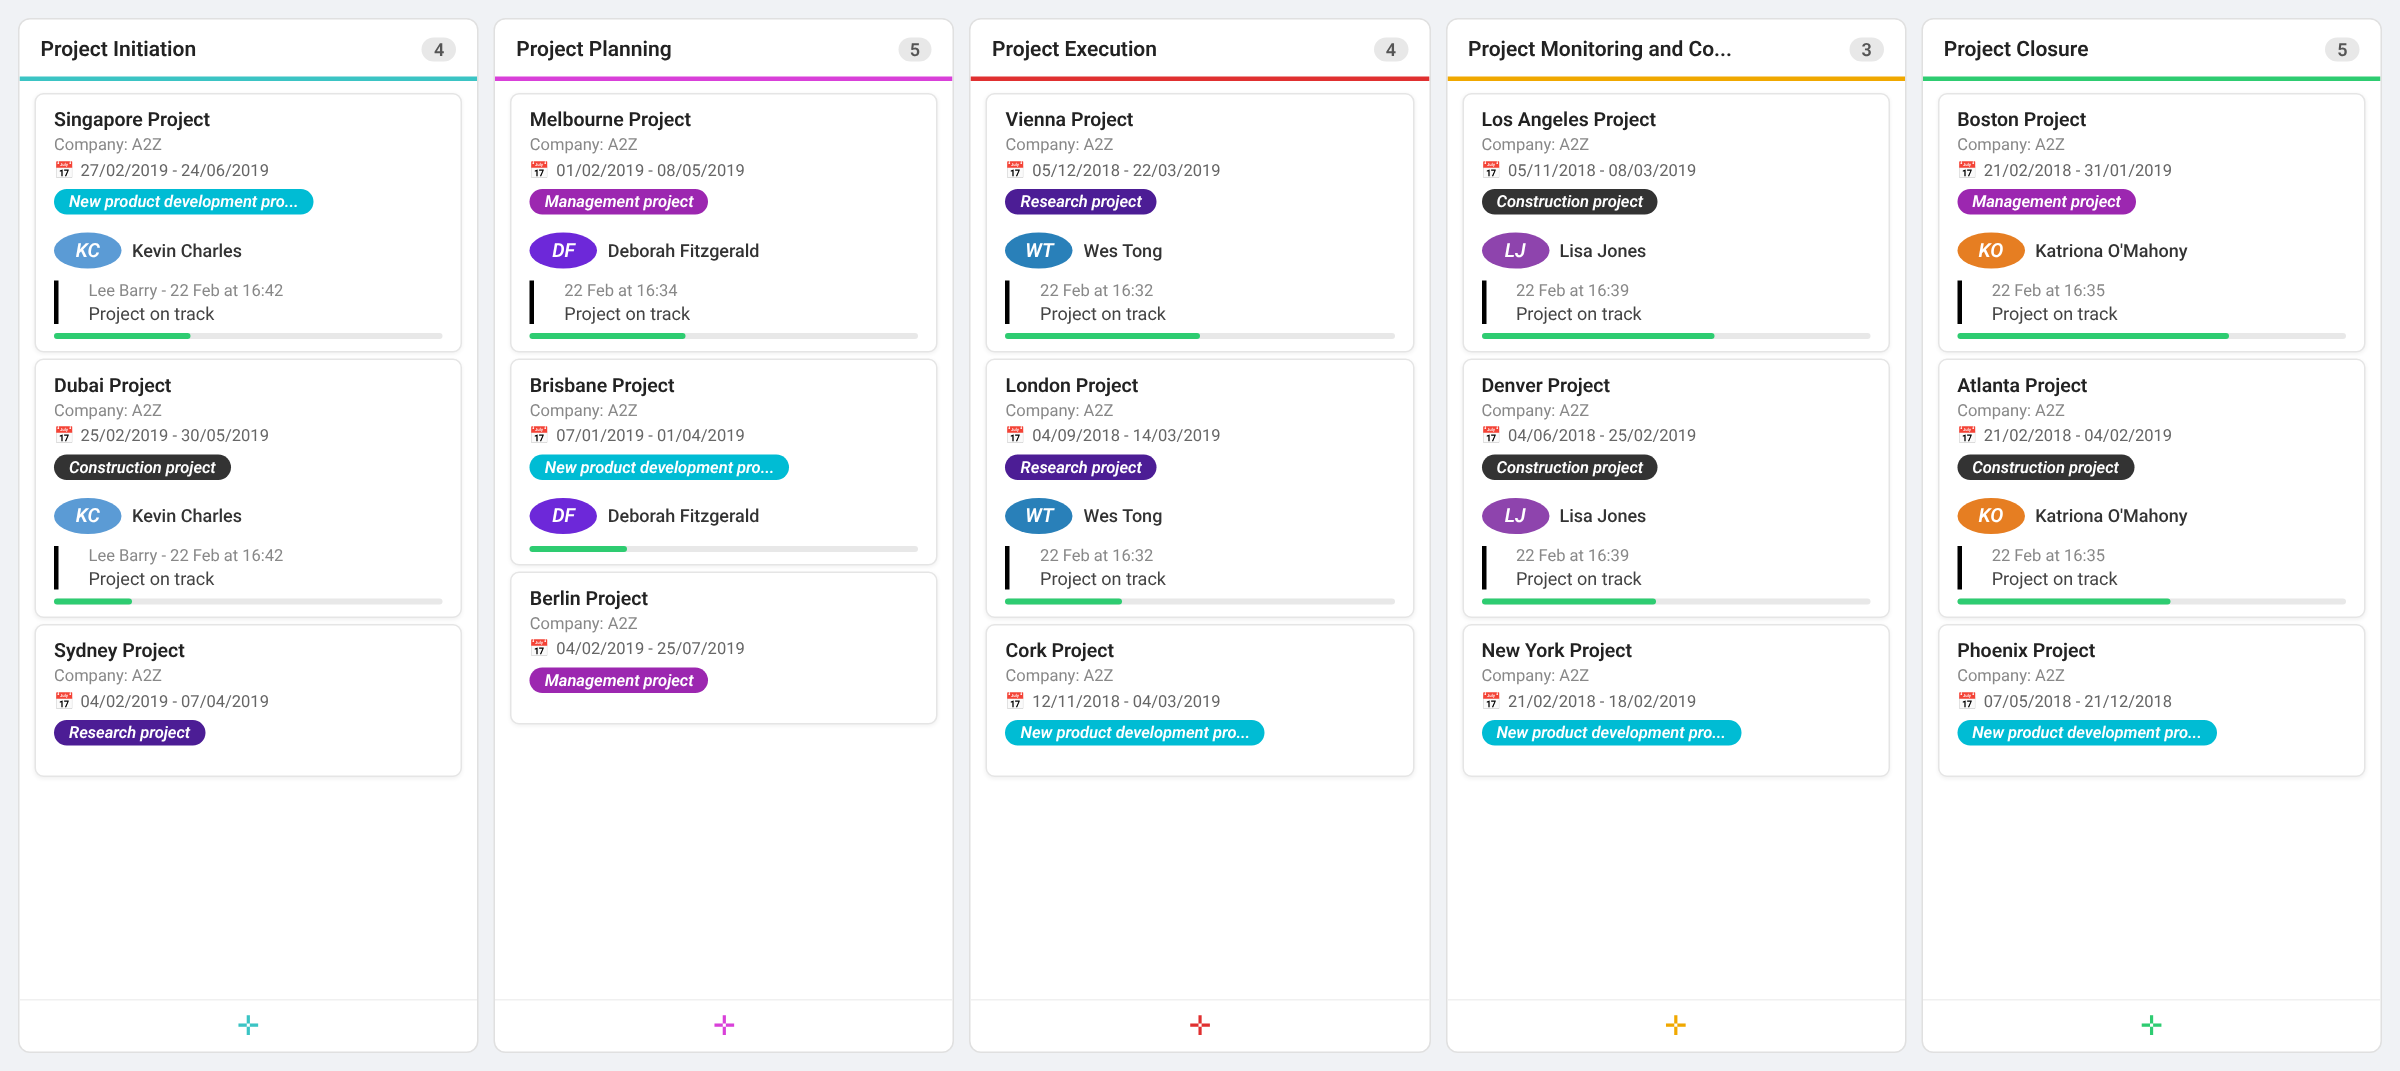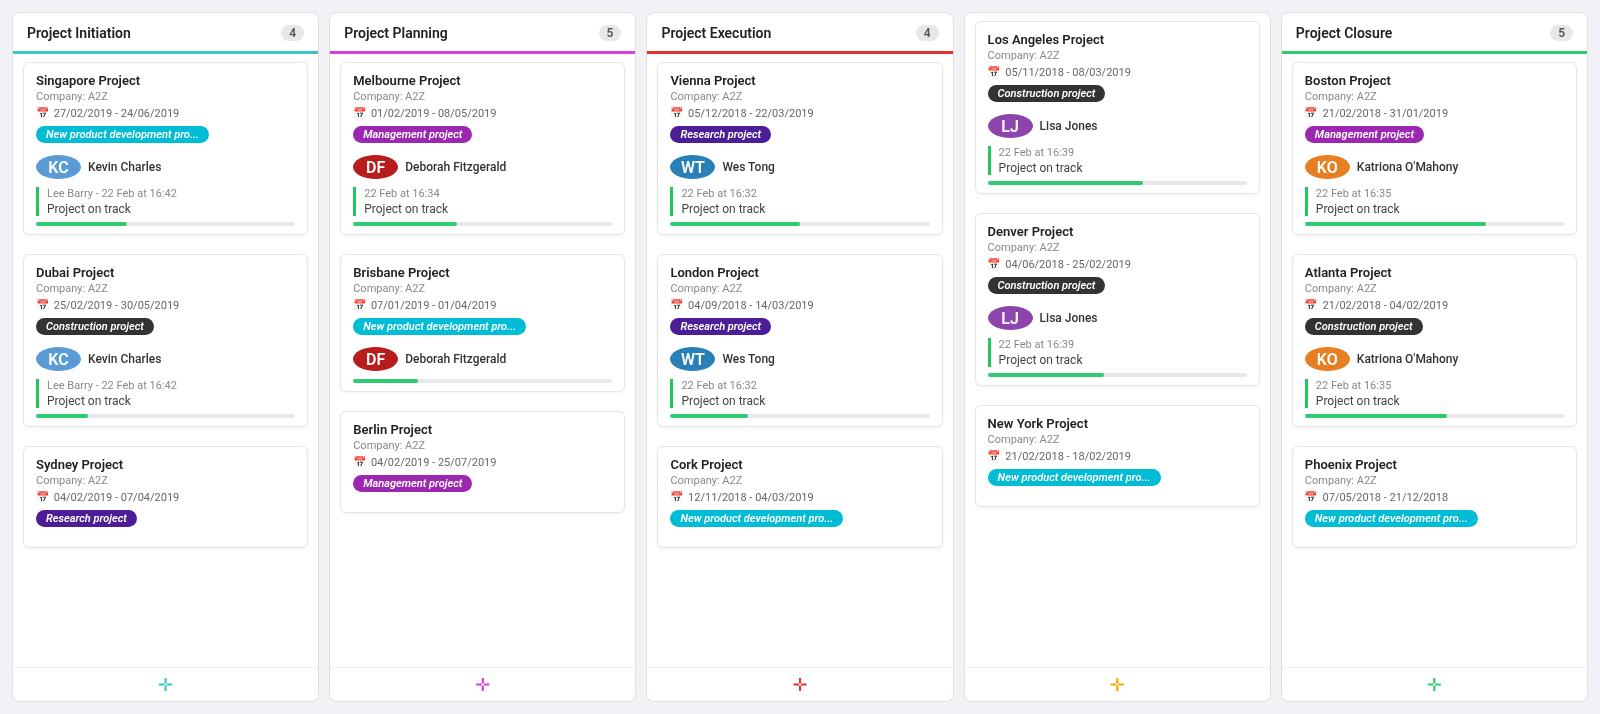--- a/index.html
+++ b/index.html
@@ -56,21 +56,21 @@
     .col-2 .column-header { border-bottom-color: #e03030; align-items: flex-end; }
     .col-3 .column-header { border-bottom-color: #f0a800; }
     .col-4 .column-header { border-bottom-color: #2ecc71; }
 
     .column-body {
       flex: 1;
       overflow-y: auto;
       padding: 8px 10px;
       display: flex;
       flex-direction: column;
-      gap: 19px;
+      gap: 4px;
     }
     .column-body::-webkit-scrollbar { width: 6px; }
     .column-body::-webkit-scrollbar-thumb { background: #ccc; border-radius: 3px; }
 
     .card {
       background: #fff;
       border: 1px solid #e5e5e5;
       border-radius: 6px;
       padding: 10px 12px 8px;
       box-shadow: 0 1px 3px rgba(0,0,0,0.06);
@@ -125,39 +125,40 @@
     }
     .avatar {
       width: 45px;
       height: 24px;
       border-radius: 50%;
       background: #bbb;
       flex-shrink: 0;
       display: flex;
       align-items: center;
       justify-content: center;
-      font-size: 16px;
+      font-size: 13px;
       font-weight: 600;
       color: #fff;
       overflow: hidden;
+      font-style: italic;
     }
     .avatar-kc { background: #5b9bd5; }
-    .avatar-df { background: #b91c1c; }
+    .avatar-df { background: #6d28d9; }
     .avatar-wt { background: #2980b9; }
     .avatar-lj { background: #8e44ad; }
     .avatar-ko { background: #e67e22; }
 
     .person-name {
       font-size: 12px;
       color: #333;
       font-weight: 500;
     }
     .card-log {
-      border-left: 3px solid #22c55e;
-      padding-left: 8px;
+      border-left: 3px solid #000000;
+      padding-left: 20px;
       margin-bottom: 6px;
     }
     .card-log.red { border-left-color: #e74c3c; }
     .log-time {
       font-size: 11px;
       color: #888;
       margin-bottom: 2px;
     }
     .log-status {
       font-size: 12px;
@@ -304,20 +305,24 @@
         <div class="card"><div class="card-title">Cork Project</div><div class="card-company">Company: A2Z</div><div class="card-date">
             <span class="cal-icon">📅</span>
             <span>12/11/2018 - 04/03/2019</span>
           </div><div class="tag tag-cyan">New product development pro...</div></div>
       </div>
       <div class="column-footer">
         <span class="add-icon">✛</span>
       </div>
     </div>
     <div class="column col-3">
+      <div class="column-header">
+        <span class="col-title">Project Monitoring and Co...</span>
+        <span class="col-count">3</span>
+      </div>
       <div class="column-body">
         <div class="card"><div class="card-title">Los Angeles Project</div><div class="card-company">Company: A2Z</div><div class="card-date">
             <span class="cal-icon">📅</span>
             <span>05/11/2018 - 08/03/2019</span>
           </div><div class="tag tag-dark">Construction project</div><div class="card-person">
             <div class="avatar avatar-lj">LJ</div>
             <span class="person-name">Lisa Jones</span>
           </div><div class="card-log ">
             <div class="log-time">22 Feb at 16:39</div>
             <div class="log-status">Project on track</div>

